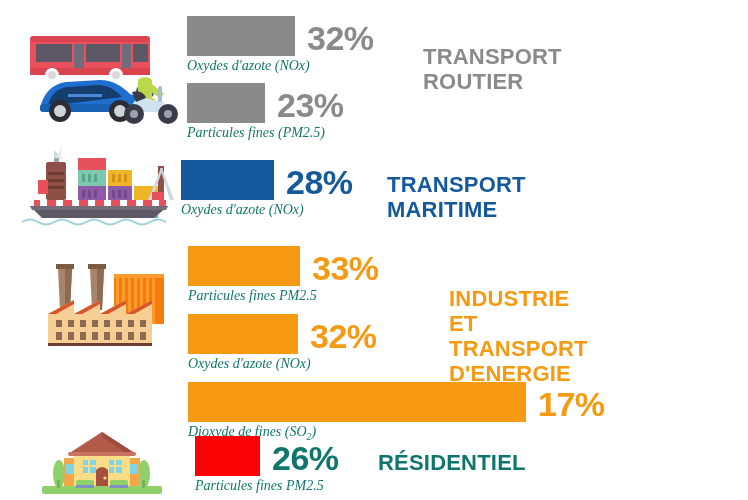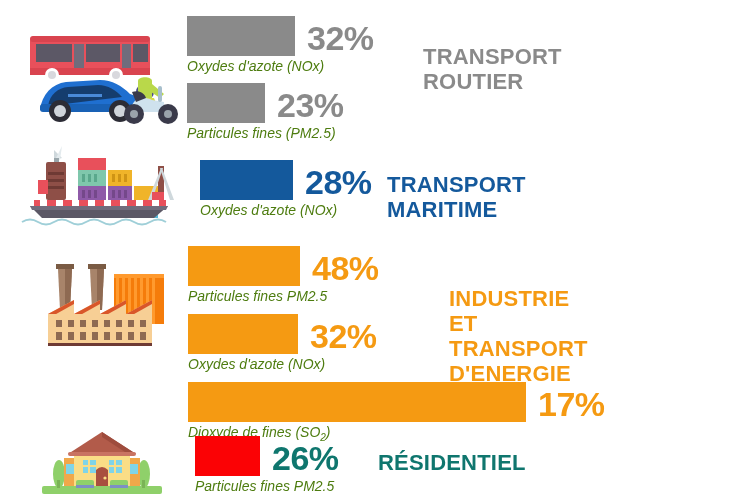--- a/index.html
+++ b/index.html
@@ -17,23 +17,23 @@
 
   .bar-row{position:relative;margin:0;}
   .bar-wrap{display:flex;align-items:flex-end;}
   .bar{height:40px;display:block;}
   .pct{
     font-weight:bold;font-size:34px;line-height:34px;
     margin-left:12px;margin-bottom:1px;letter-spacing:-0.5px;
     white-space:nowrap;
   }
   .caption{
-    font-style:italic;font-size:14px;color:#4d7c0f;
+    font-style:italic;font-size:14px;color:#0f766e;
     margin-top:2px;white-space:nowrap;
-    font-family:Liberation Sans, sans-serif;
+    font-family:Liberation Serif, serif;
   }
   .caption sub{font-size:10px;vertical-align:sub;}
   .sector{
     position:absolute;font-weight:bold;font-size:22px;
     letter-spacing:0.2px;line-height:25px;white-space:pre-line;
   }
 
   
   .c-gray  {color:#8a8a8a;} .b-gray  {background:#8a8a8a;}
   .c-blue  {color:#14599c;} .b-blue  {background:#14599c;}
@@ -186,21 +186,21 @@
 
         <path d="M14 64 L152 64 L138 76 L26 76 Z" fill="#5c5866"></path>
         <path d="M14 64 L152 64 L150 68 L16 68 Z" fill="#706c7c"></path>
 
         <g fill="none" stroke="#9fcfd8" stroke-width="2">
           <path d="M6 80 q8 -5 16 0 t16 0 t16 0 t16 0 t16 0 t16 0 t16 0 t16 0 t16 0"></path>
         </g>
       </svg>
     </div>
 
-    <div class="bars" style="left:200px;top:160px;">
+    <div class="bars" style="left:181px;top:160px;">
       <div class="bar-row">
         <div class="bar-wrap">
           <span class="bar b-blue" style="width:93px;"></span>
           <span class="pct c-blue">28%</span>
         </div>
         <div class="caption">Oxydes d'azote (NOx)</div>
       </div>
     </div>
 
     <div class="sector c-blue" style="left:387px;top:172px;">TRANSPORT MARITIME</div>
@@ -259,21 +259,21 @@
         </g>
         <rect x="8" y="95" width="104" height="3" fill="#6e3a34"></rect>
       </svg>
     </div>
 
     <div class="bars" style="left:188px;top:246px;">
 
       <div class="bar-row">
         <div class="bar-wrap">
           <span class="bar b-orange" style="width:112px;"></span>
-          <span class="pct c-orange">48%</span>
+          <span class="pct c-orange">33%</span>
         </div>
         <div class="caption">Particules fines PM2.5</div>
       </div>
 
       <div class="bar-row" style="margin-top:10px;">
         <div class="bar-wrap">
           <span class="bar b-orange" style="width:110px;"></span>
           <span class="pct c-orange">32%</span>
         </div>
         <div class="caption">Oxydes d'azote (NOx)</div>

